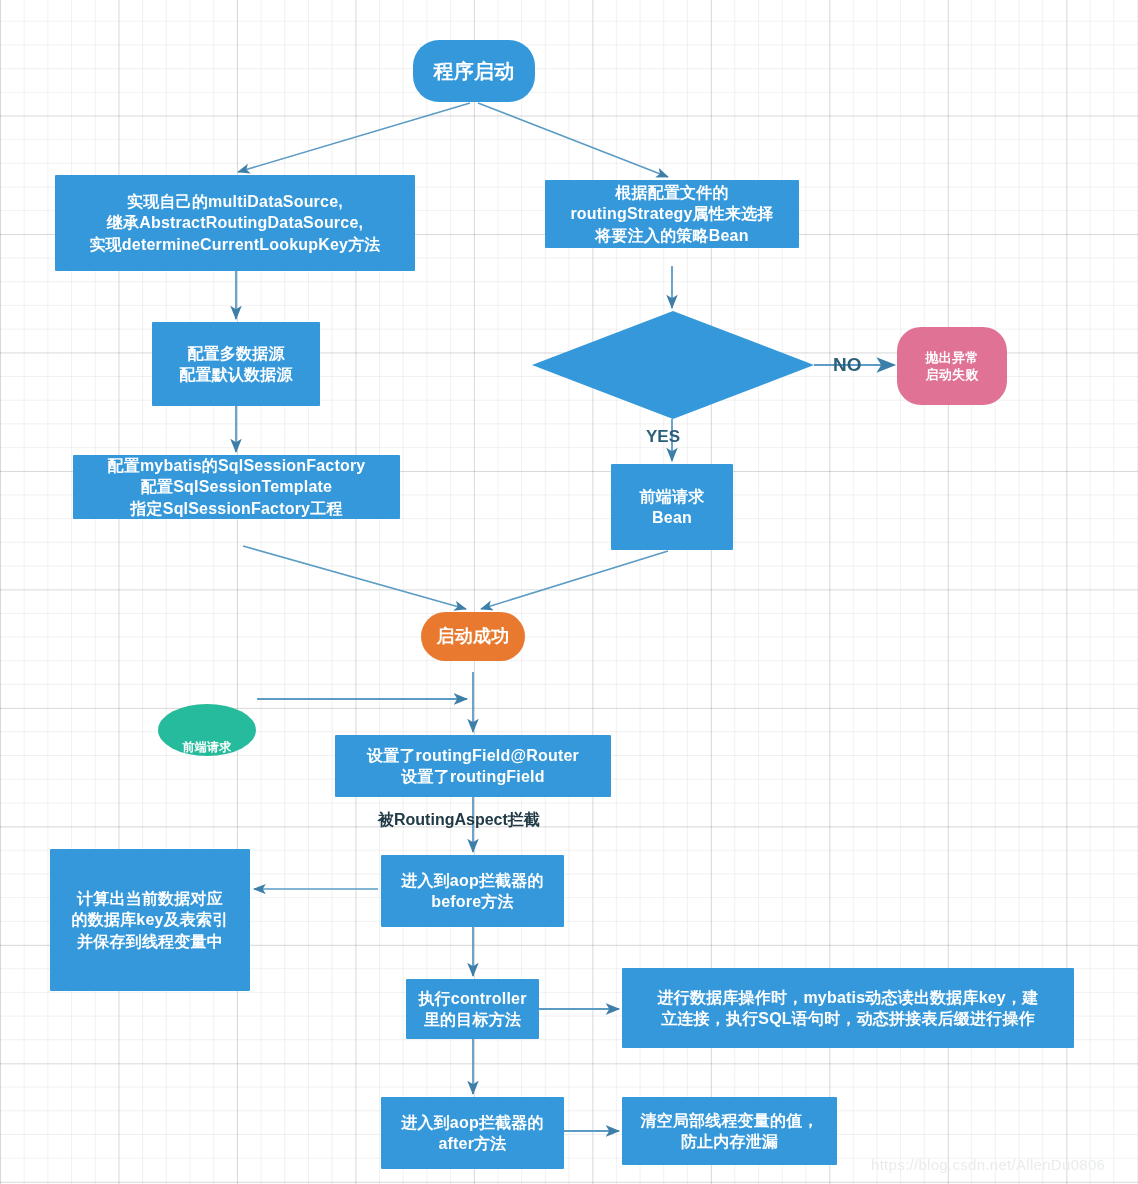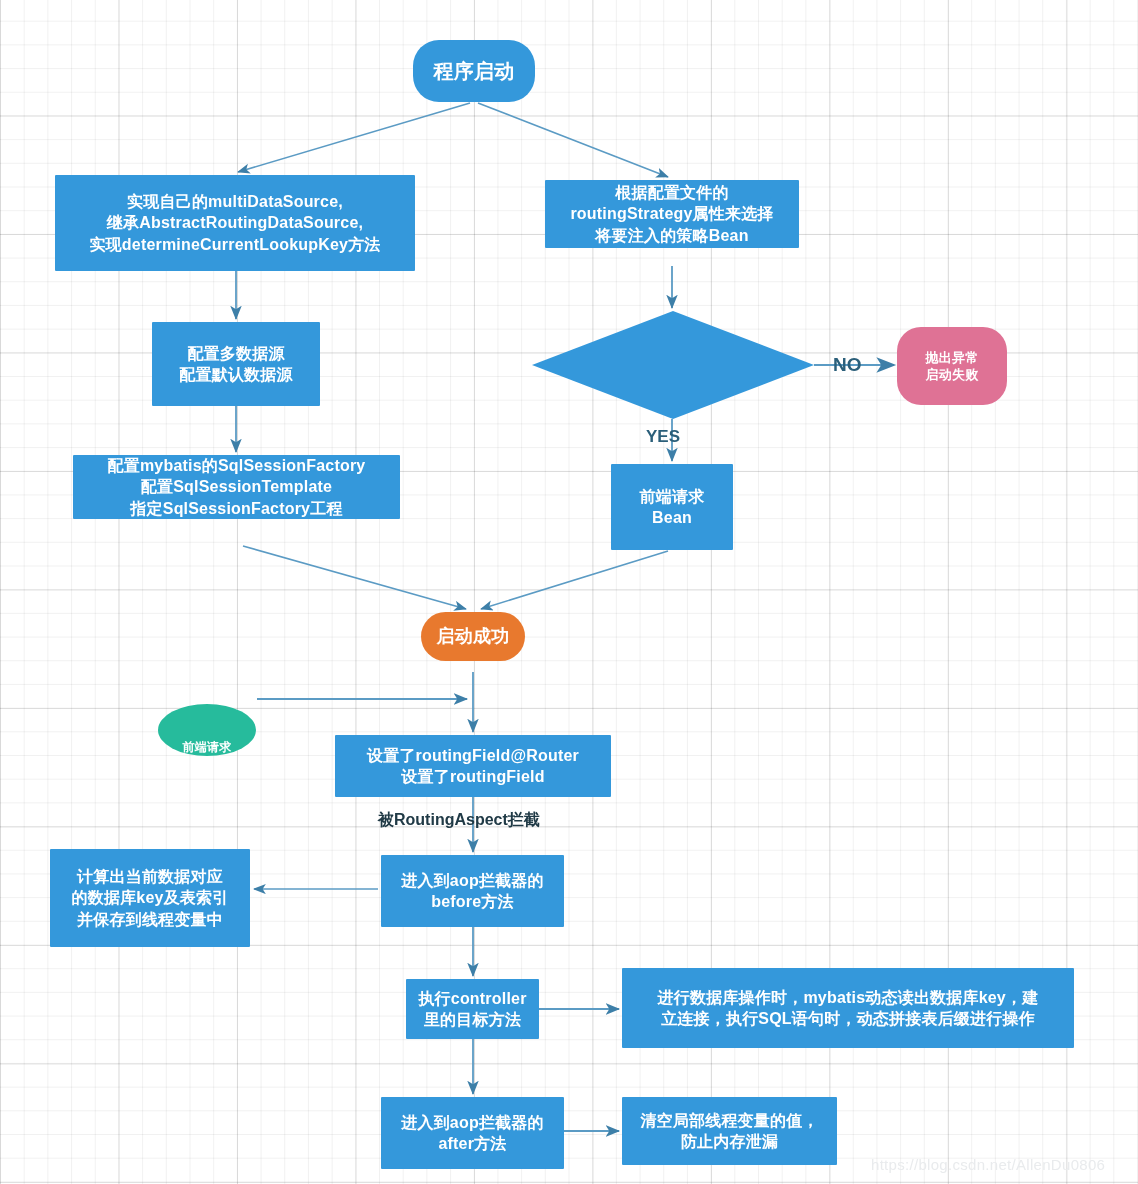--- a/index.html
+++ b/index.html
@@ -159,21 +159,21 @@
 配置SqlSessionTemplate
 指定SqlSessionFactory工程</span></div>
       <div class="node n-blue shape-rect" style="left: 611px; top: 464px; width: 122px; height: 86px; font-size: 16px;"><span>前端请求
 Bean</span></div>
       <div class="node n-orange shape-round" style="left: 421px; top: 612px; width: 104px; height: 49px; font-size: 18px;"><span>启动成功</span></div>
       <div class="node n-green shape-ellipse" style="left: 158px; top: 704px; width: 98px; height: 52px; font-size: 12px; align-items: flex-end;"><span>前端请求</span></div>
       <div class="node n-blue shape-rect" style="left: 335px; top: 735px; width: 276px; height: 62px; font-size: 16px;"><span>设置了routingField@Router
 设置了routingField</span></div>
       <div class="node n-blue shape-rect" style="left: 381px; top: 855px; width: 183px; height: 72px; font-size: 16px;"><span>进入到aop拦截器的
 before方法</span></div>
-      <div class="node n-blue shape-rect" style="left: 50px; top: 849px; width: 200px; height: 98px; font-size: 16px;"><span>计算出当前数据对应
+      <div class="node n-blue shape-rect" style="left: 50px; top: 849px; width: 200px; height: 142px; font-size: 16px;"><span>计算出当前数据对应
 的数据库key及表索引
 并保存到线程变量中</span></div>
       <div class="node n-blue shape-rect" style="left: 406px; top: 979px; width: 133px; height: 60px; font-size: 16px;"><span>执行controller
 里的目标方法</span></div>
       <div class="node n-blue shape-rect" style="left: 622px; top: 968px; width: 452px; height: 80px; font-size: 16px;"><span>进行数据库操作时，mybatis动态读出数据库key，建
 立连接，执行SQL语句时，动态拼接表后缀进行操作</span></div>
       <div class="node n-blue shape-rect" style="left: 381px; top: 1097px; width: 183px; height: 72px; font-size: 16px;"><span>进入到aop拦截器的
 after方法</span></div>
       <div class="node n-blue shape-rect" style="left: 622px; top: 1097px; width: 215px; height: 68px; font-size: 16px;"><span>清空局部线程变量的值，
 防止内存泄漏</span></div>

